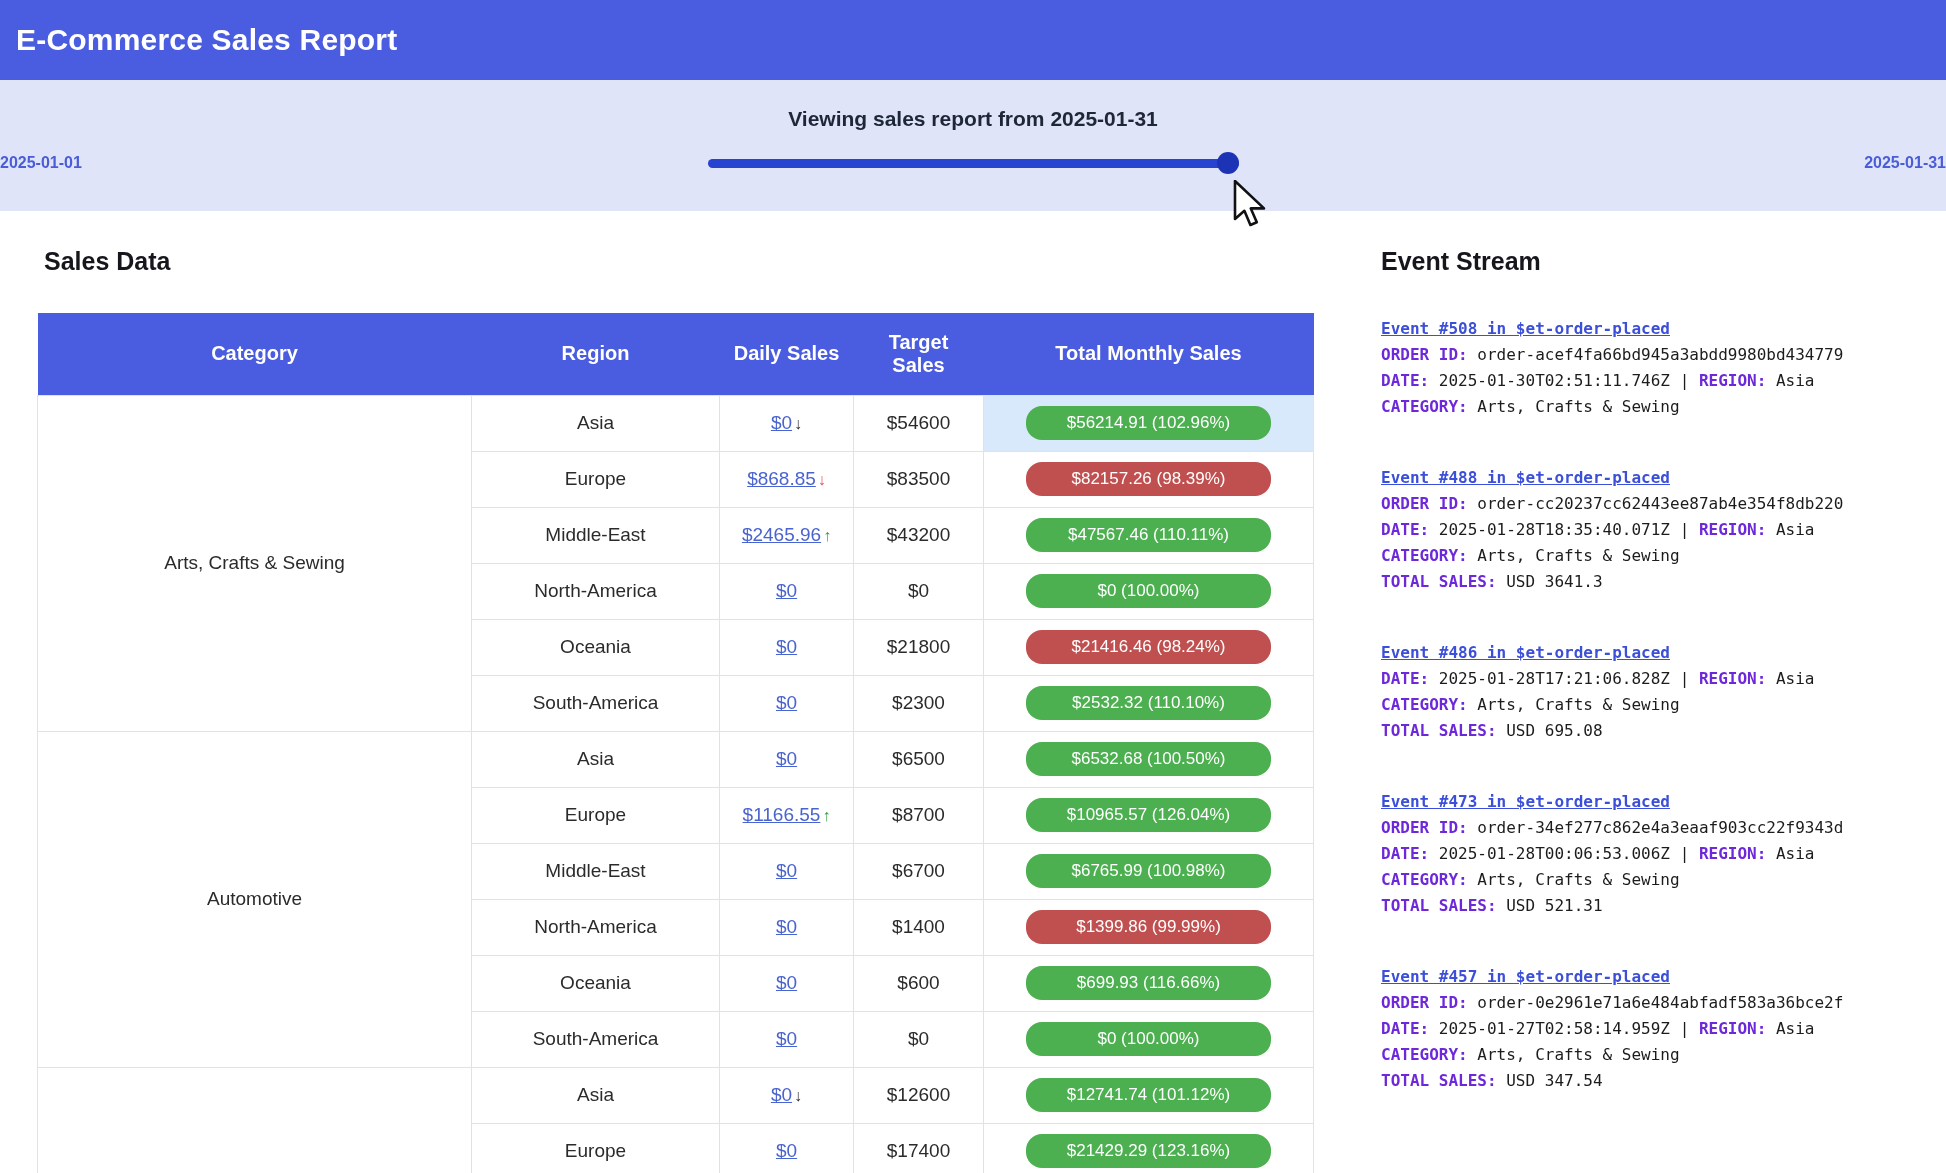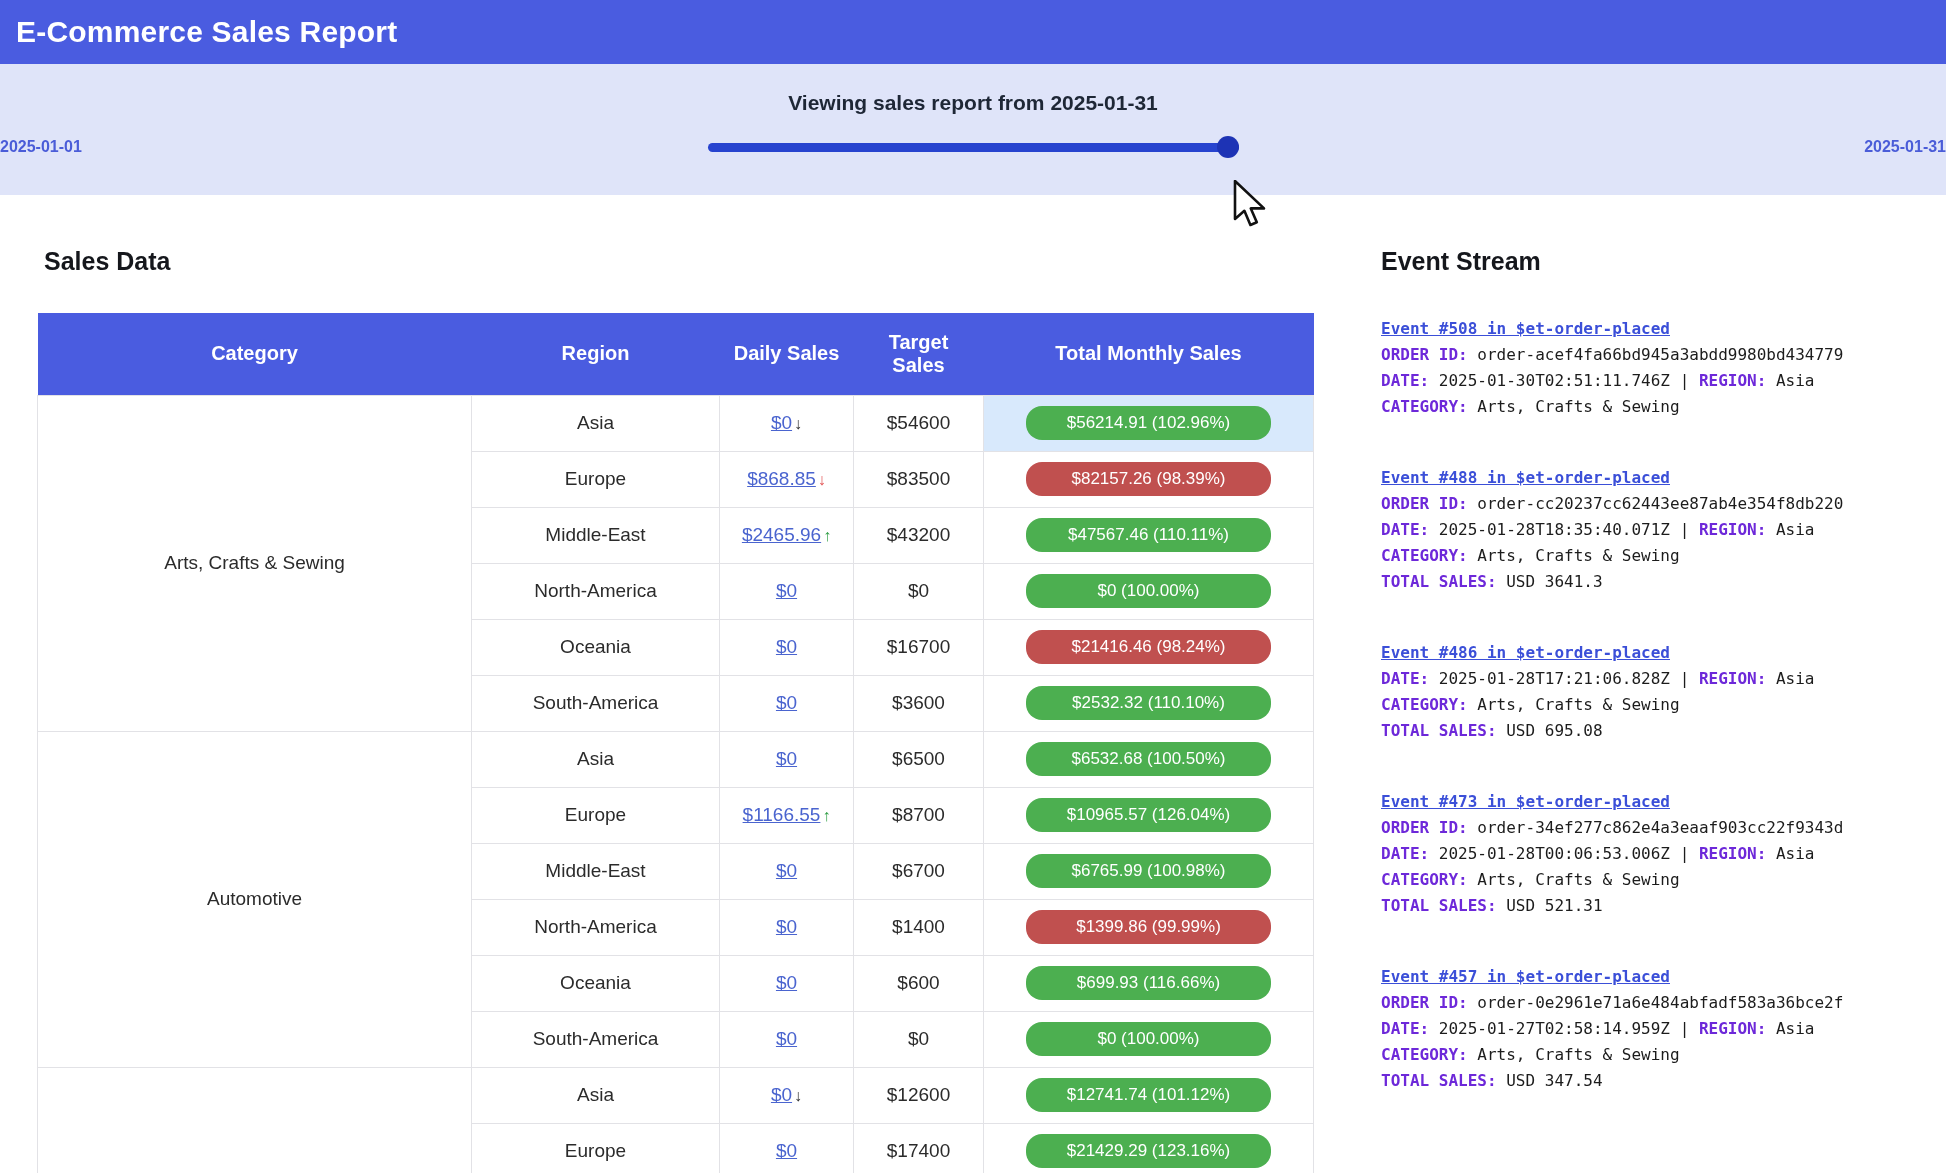--- a/index.html
+++ b/index.html
@@ -5,21 +5,21 @@
   * { margin:0; padding:0; box-sizing:border-box; }
   html { overflow:hidden; }
   body {
     width:1946px; height:1173px; overflow:hidden; position:relative;
     background:#ffffff;
     font-family:"Liberation Sans", sans-serif;
   }
 
   
   .app-header {
-    height:64px; background:var(--header-bg,#4a5ce0);
+    height:80px; background:var(--header-bg,#4a5ce0);
     display:flex; align-items:center; padding:0 16px;
   }
   .app-header h1 { color:#ffffff; font-size:30px; font-weight:700; letter-spacing:0.2px; }
 
   
   .slider-panel { height:131px; background:var(--panel-bg,#dfe4f9); }
   .slider-title { text-align:center; padding-top:27px; font-size:21px; font-weight:700; color:#1e2736; }
   .slider-row { margin-top:23px; display:flex; justify-content:space-between; align-items:center; }
   .slider-label { font-size:16px; font-weight:700; color:var(--label,#4a5cd8); }
   .slider-track { position:relative; width:531px; height:9px; border-radius:5px; background:var(--track,#2743cf); cursor:pointer; }
@@ -128,27 +128,27 @@
       </tr>
       <tr>
         <td>North-America</td>
         <td><a class="daily-link" href="#">$0</a></td>
         <td>$0</td>
         <td><span class="badge green">$0 (100.00%)</span></td>
       </tr>
       <tr>
         <td>Oceania</td>
         <td><a class="daily-link" href="#">$0</a></td>
-        <td>$16700</td>
+        <td>$21800</td>
         <td><span class="badge red">$21416.46 (98.24%)</span></td>
       </tr>
       <tr>
         <td>South-America</td>
         <td><a class="daily-link" href="#">$0</a></td>
-        <td>$3600</td>
+        <td>$2300</td>
         <td><span class="badge green">$2532.32 (110.10%)</span></td>
       </tr>
       <tr>
         <td class="cat-cell" rowspan="6">Automotive</td>
         <td>Asia</td>
         <td><a class="daily-link" href="#">$0</a></td>
         <td>$6500</td>
         <td><span class="badge green">$6532.68 (100.50%)</span></td>
       </tr>
       <tr>

